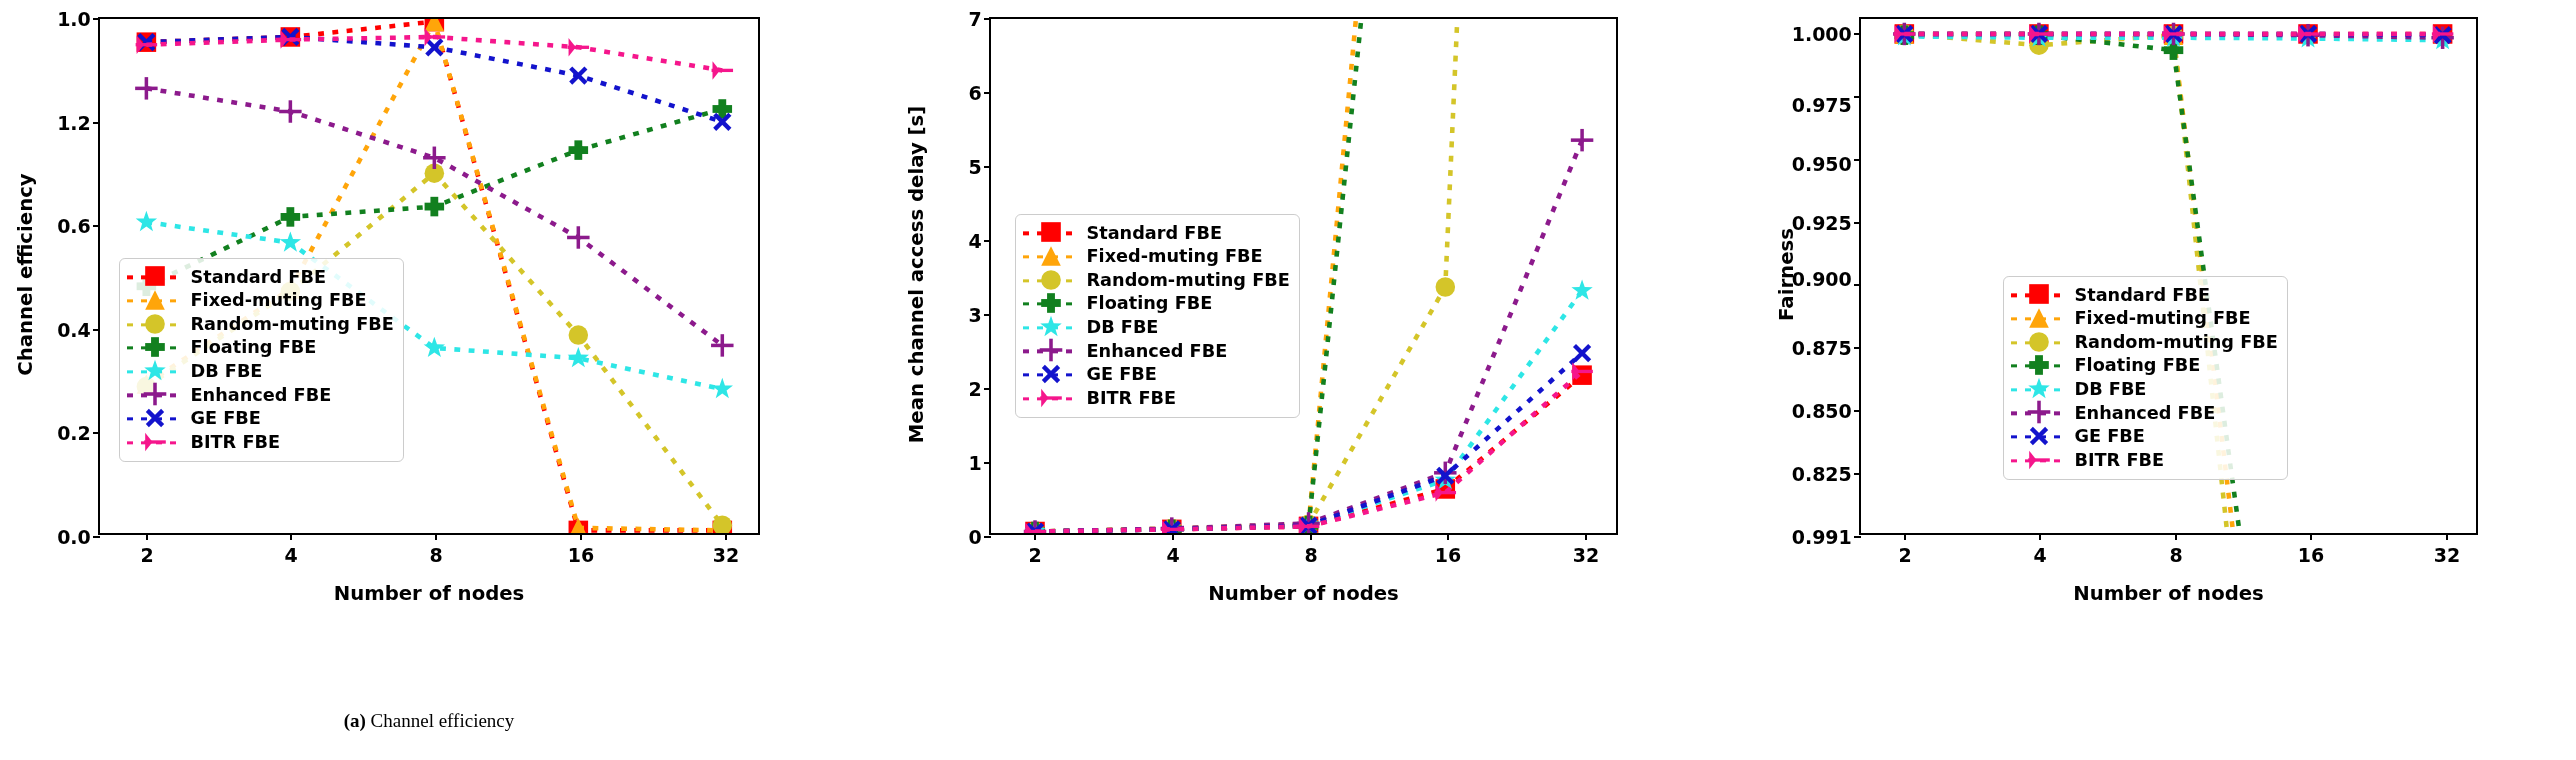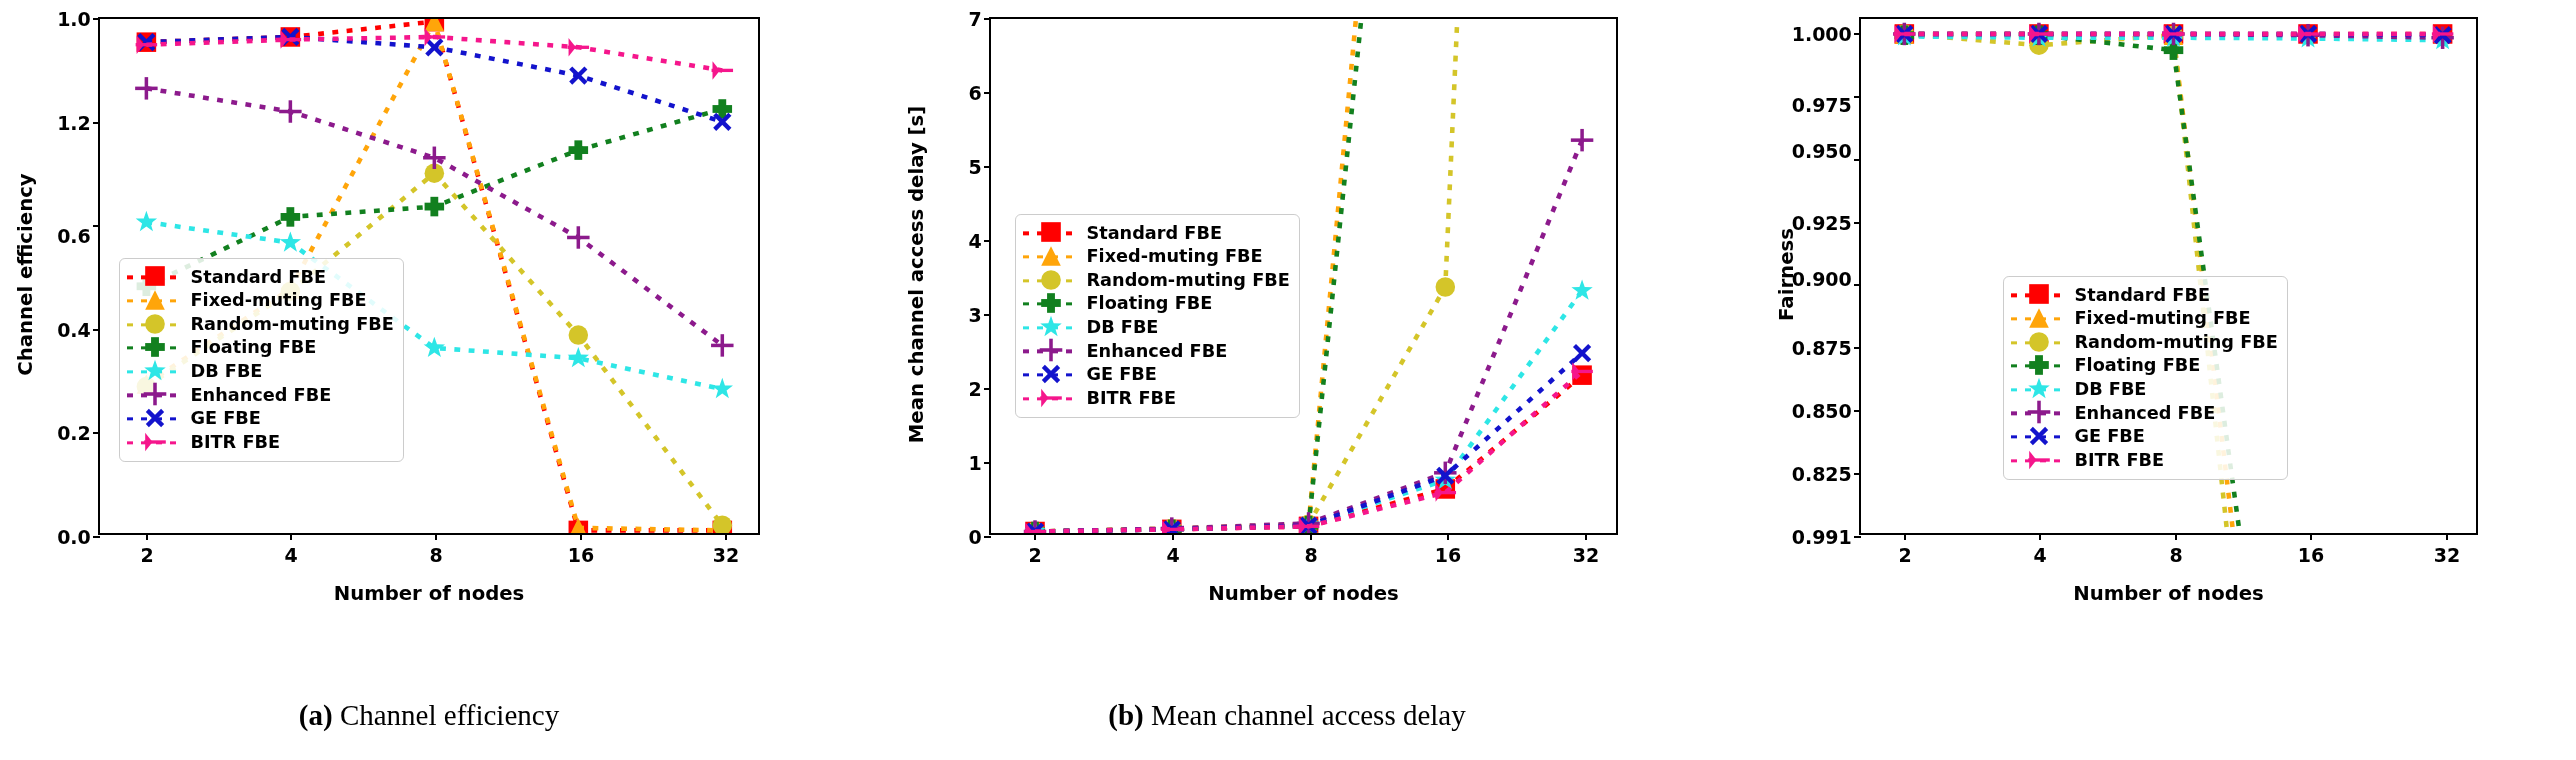--- a/index.html
+++ b/index.html
@@ -19,21 +19,21 @@
   .xlabel{position:absolute;font-weight:bold;font-size:19.7px;color:#000;text-align:center;white-space:nowrap;}
 
   .ytick{position:absolute;right:100%;margin-right:9.2px;transform:translateY(-50%);
          font-weight:bold;font-size:19px;color:#000;white-space:nowrap;text-align:right;}
   .ytickmark{position:absolute;right:100%;width:7.2px;height:2px;background:#000;transform:translateY(-50%);}
   .xtick{position:absolute;top:100%;margin-top:10.5px;transform:translateX(-50%);
          font-weight:bold;font-size:19px;color:#000;white-space:nowrap;}
   .xtickmark{position:absolute;top:100%;width:2px;height:7.2px;background:#000;transform:translateX(-50%);}
 
   .caption{position:absolute;bottom:29px;left:0;width:100%;text-align:center;
-           font-family:"Liberation Serif",serif;font-size:29px;color:#000;white-space:nowrap;}
+           font-family:"Liberation Serif",serif;font-size:19px;color:#000;white-space:nowrap;}
   .caption b{font-family:"Liberation Serif",serif;font-weight:bold;}
 
   .legend{position:absolute;background:rgba(255,255,255,0.86);
           border:1.3px solid #cccccc;border-radius:5.9px;box-sizing:border-box;
           padding:6.6px 9.2px 6.6px 6.6px;}
   .legend-row{display:flex;align-items:center;height:23.6px;}
   .legend-sample{position:relative;width:56px;height:19.7px;flex:0 0 56px;margin-right:7.9px;}
   .legend-line{position:absolute;top:50%;left:0;width:56px;height:3.3px;transform:translateY(-50%);}
   .legend-mark{position:absolute;top:50%;left:28px;transform:translate(-50%,-50%);}
   .legend-label{font-weight:bold;font-size:17.7px;color:#000;white-space:nowrap;line-height:1;}
@@ -46,21 +46,21 @@
 <div class="figure">
 
   <div class="panel" id="panel-a">
       <div class="axes" style="left: 98px; top: 17px; width: 662px; height: 518px;">
         <div class="ytick" style="top: 518px;">0.0</div>
         <div class="ytickmark" style="top: 518px;"></div>
         <div class="ytick" style="top: 414px;">0.2</div>
         <div class="ytickmark" style="top: 414px;"></div>
         <div class="ytick" style="top: 311px;">0.4</div>
         <div class="ytickmark" style="top: 311px;"></div>
-        <div class="ytick" style="top: 207px; margin-top: 10px;">0.6</div>
+        <div class="ytick" style="top: 207px;">0.6</div>
         <div class="ytickmark" style="top: 207px;"></div>
         <div class="ytick" style="top: 104px;">1.2</div>
         <div class="ytickmark" style="top: 104px;"></div>
         <div class="ytick" style="top: 0px;">1.0</div>
         <div class="ytickmark" style="top: 0px;"></div>
         <div class="xtick" style="left: 47px;">2</div>
         <div class="xtickmark" style="left: 47px;"></div>
         <div class="xtick" style="left: 191px;">4</div>
         <div class="xtickmark" style="left: 191px;"></div>
         <div class="xtick" style="left: 336px;">8</div>
@@ -605,37 +605,36 @@
             <div class="legend-mark"><svg width="27.5" height="27.5" viewBox="-21 -21 42 42" style="overflow: visible;">
                 <g>
                   <rect x="-16.5" y="-2.5500000000000003" width="33" height="5.1000000000000005" fill="#f5168c"></rect>
                   <polygon points="-3.75,0 -15,-14.25 -15,14.25" fill="#f5168c"></polygon>
                 </g>
               </svg></div>
           </div>
           <div class="legend-label">BITR FBE</div>
         </div>
       </div>
-      <div class="caption"><b>(b)</b><span> Mean channel access delay</span></div>
     </div>
   <div class="panel" id="panel-c">
       <div class="axes" style="left: 141px; top: 17px; width: 619px; height: 518px;">
         <div class="ytick" style="top: 518px;">0.991</div>
         <div class="ytickmark" style="top: 518px;"></div>
         <div class="ytick" style="top: 455px;">0.825</div>
         <div class="ytickmark" style="top: 455px;"></div>
         <div class="ytick" style="top: 392px;">0.850</div>
         <div class="ytickmark" style="top: 392px;"></div>
         <div class="ytick" style="top: 329px;">0.875</div>
         <div class="ytickmark" style="top: 329px;"></div>
         <div class="ytick" style="top: 260px;">0.900</div>
         <div class="ytickmark" style="top: 266px;"></div>
         <div class="ytick" style="top: 204px;">0.925</div>
         <div class="ytickmark" style="top: 204px;"></div>
-        <div class="ytick" style="top: 132px; text-align: center;">0.950</div>
+        <div class="ytick" style="top: 145px; text-align: center;">0.950</div>
         <div class="ytickmark" style="top: 141px;"></div>
         <div class="ytick" style="top: 86px; margin-left: 20px;">0.975</div>
         <div class="ytickmark" style="top: 78px;"></div>
         <div class="ytick" style="top: 15px;">1.000</div>
         <div class="ytickmark" style="top: 15px;"></div>
         <div class="xtick" style="left: 44px;">2</div>
         <div class="xtickmark" style="left: 44px;"></div>
         <div class="xtick" style="left: 179px;">4</div>
         <div class="xtickmark" style="left: 179px;"></div>
         <div class="xtick" style="left: 315px;">8</div>

